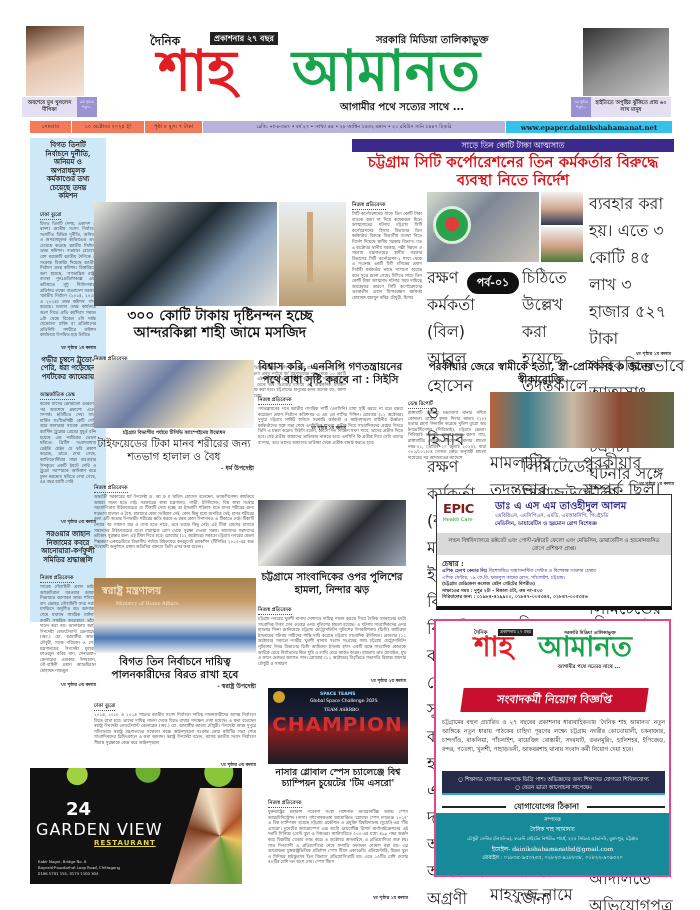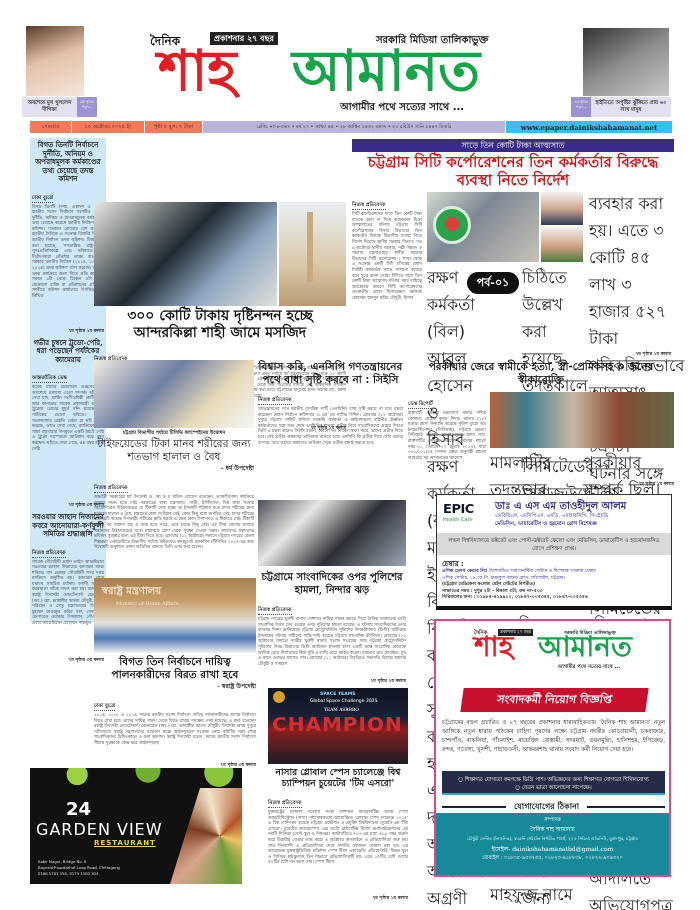--- a/index.html
+++ b/index.html
@@ -38,21 +38,21 @@
     <div style="flex:1;font-size:5.2px;line-height:7px;text-align:center;padding-top:2px;font-weight:bold;color:#333;">হাইতিতে অপুষ্টির ঝুঁকিতে প্রায় ৬০ লাখ মানুষ</div>
   </div>
 
   <div class="abs datebar" style="left:30px;width:41px;background:#f47a5c;">সোমবার</div>
   <div class="abs datebar" style="left:72px;width:72px;background:#f47a5c;">১৩ অক্টোবর ২০২৫ ইং</div>
   <div class="abs datebar" style="left:145px;width:57px;background:#f47a5c;">পৃষ্ঠা ৮ মূল্য ৭ টাকা</div>
   <div class="abs datebar" style="left:203px;width:302px;background:#b9b4dc;font-size:4.8px;">রেজি. নং-চ-৩৪৭ • বর্ষ ২৭ • সংখ্যা ৪৪ • ২৮ আশ্বিন ১৪৩২ বঙ্গাব্দ • ২০ রবিউস সানি ১৪৪৭ হিজরি</div>
   <div class="abs datebar" style="left:506px;width:166px;background:#35c1ec;font-weight:bold;font-size:7px;font-family:'DejaVu Serif',serif;">www.epaper.dainikshahamanat.net</div>
 </div>
 
-<div class="abs sidebar-blue" style="left:30px;top:138px;width:76px;height:484px;padding:3px 2px;">
+<div class="abs sidebar-blue" style="left:30px;top:138px;width:76px;height:484px;padding:3px 10px;">
   <div class="h-big" style="font-size:7px;line-height:8.5px;">বিগত তিনটি নির্বাচনে দুর্নীতি, অনিয়ম ও অপরাধমূলক কর্মকাণ্ডের তথ্য চেয়েছে তদন্ত কমিশন</div>
   <div class="byline" style="margin-top:2px;">ঢাকা ব্যুরো</div>
   <div class="txt" style="height:124px;">বিগত তিনটি (দশম, একাদশ ও দ্বাদশ) জাতীয় সংসদ নির্বাচনে সংঘটিত বিভিন্ন দুর্নীতি, অনিয়ম ও অপরাধমূলক কর্মকাণ্ডের তথ্য চেয়েছে করেছে জাতীয় নির্বাচন তদন্ত কমিশন। গতকাল রোববার বেশ কয়েকটি জাতীয় দৈনিকে এ সংক্রান্ত বিজ্ঞপ্তি দিয়েছে জাতীয় নির্বাচন তদন্ত কমিশন। বিজ্ঞপ্তিতে বলা হয়েছে, 'গণতান্ত্রিক রাষ্ট্র-ব্যবস্থা পুনঃপ্রতিষ্ঠাকল্পে এবং ভবিষ্যতে সুষ্ঠু নির্বাচনধারা প্রতিষ্ঠার লক্ষ্যে বাংলাদেশ সরকার 'জাতীয় নির্বাচন (২০১৪, ২০১৮ ও ২০২৪) তদন্ত কমিশন' গঠন করেছে। চলমান তদন্ত কার্যক্রমে অংশ নিতে প্রতি কর্মদিবস সকাল ৯টা থেকে বিকেল ৫টা পর্যন্ত যেকোনো ব্যক্তি বা প্রতিষ্ঠানের প্রতিনিধি সশরীরে কমিশন কার্যালয়ে উপস্থিত হয়ে লিখিত</div>
   <div class="cont">৭ম পৃষ্ঠার ১ম কলাম</div>
 
   <div class="h-big" style="font-size:7px;line-height:8.5px;margin-top:4px;">গভীর চুম্বনে ট্রুডো-পেরি, ধরা পড়েছেন পর্যটকের ক্যামেরায়</div>
   <div class="byline" style="margin-top:2px;">আন্তর্জাতিক ডেস্ক</div>
   <div class="txt" style="height:118px;">কয়েক মাসের জোরালো গুঞ্জনের পর অবশেষে প্রকাশ্যে এলো সম্পর্ক। ছবিটিতে দেখা যায়, মার্কিন সংগীতশিল্পী কেটি পেরি আর কানাডার সাবেক প্রধানমন্ত্রী জাস্টিন ট্রুডোর প্রেমের মুহূর্ত বন্দি হয়েছে এক পর্যটকের তোলা ছবিতে। ব্রিটিশ সংবাদমাধ্যম ডেইলি মেইল যে ছবি প্রকাশ করেছে, তাতে দেখা গেছে, ক্যালিফোর্নিয়ার সান্তা বারবারার উপকূলে একটি ইয়টে পেরি ও ট্রুডো পরস্পরকে আলিঙ্গন করে চুম্বন করছেন। ছবিতে দেখা গেছে, ৪৪ বছর বয়সী পেরি</div>
   <div class="cont">৭ম পৃষ্ঠার ৩য় কলাম</div>
 
@@ -120,21 +120,21 @@
     <div class="txt" style="height:94px;">রাঙ্গামাটি জেলার চন্দ্রঘোনা থানার পশ্চিম কোদালা গ্রামের কৃষক দিদার আলম (২৮) হত্যার রহস্য উদ্ঘাটন করেছে পুলিশ ব্যুরো অব ইনভেস্টিগেশন (পিবিআই), চট্টগ্রাম জেলা। পিবিআই চট্টগ্রাম জেলা সূত্রে জানা যায়, রাঙ্গামাটির জেলার চন্দ্রঘোনা থানার মামলা নম্বর-০১, (তারিখ ২৭ জুলাই ২০২৫), ধারা ৩০২/২০১/৩৪ পেনাল কোড অনুযায়ী মামলা দায়েরের পর আদালতের আদেশে</div>
   </div>
   <div class="abs" style="left:82px;top:32px;width:184px;height:56px;background:linear-gradient(90deg,#b7623c,#3e7e8e 20%,#c7b9a4 45%,#8a4a33 70%,#5f6a46);"></div>
   <div class="abs" style="left:82px;top:90px;width:88px;height:36px;">মামলাটির তদন্তভার পিবিআই, চট্টগ্রাম জেলাকে হস্তান্তর করা হয়। নিহত দিদার আলমের স্ত্রী কহিনুর আক্তার (২৫) এর সঙ্গে আসামি শহু আব্দুল খালেক এবং একই গ্রামের মাহফুজ নামে যুবকের</div>
   <div class="abs" style="left:175px;top:90px;width:91px;height:30px;">পরকীয়ার সম্পর্ক ছিল। দিদার আলম বিষয়টি টের পেয়ে প্রতিবাদ জানালে কহিনুর তার প্রেমিক মাহফুজকে নিয়ে স্বামীকে হত্যার পরিকল্পনা করে।</div>
   <div class="abs cont" style="left:175px;top:121px;width:91px;">৭ম পৃষ্ঠার ১ম কলাম</div>
 </div>
 
 <div class="abs" style="left:436px;top:494px;width:236px;height:116px;border:1px solid #333;border-bottom:4px solid #111;background:#fff;">
   <div class="abs" style="left:6px;top:6px;width:48px;">
-    <div style="font-size:13px;font-weight:bold;color:#0f172a;letter-spacing:-0.5px;">EPIC</div>
+    <div style="font-size:13px;font-weight:bold;color:#7f1d1d;letter-spacing:-0.5px;">EPIC</div>
     <div style="font-size:5px;color:#2a8f3d;">Health Care</div>
   </div>
   <div class="abs" style="left:58px;top:3px;font-size:10px;font-weight:bold;color:#2a2585;">ডাঃ এ এস এম তাওহীদুল আলম</div>
   <div class="abs" style="left:58px;top:17px;font-size:5px;color:#2a2585;">এমবিবিএস, এমসিপিএস, এমডি, এমআরসিপি, পিএইচডি</div>
   <div class="abs" style="left:58px;top:25px;font-size:5.4px;color:#2a2585;font-weight:bold;">মেডিসিন, ডায়াবেটিস ও হরমোন রোগ বিশেষজ্ঞ</div>
   <div class="abs" style="left:0;top:38px;width:234px;height:22px;background:#d9d9d9;font-size:5.4px;line-height:8px;text-align:center;padding:3px 8px;">লন্ডন বিশ্ববিদ্যালয়ে ডক্টরেট এবং পোস্ট-ডক্টরেট ফেলো এবং মেডিসিন, ডায়াবেটিস ও হরমোনজনিত রোগে প্রশিক্ষণ প্রাপ্ত।</div>
   <div class="abs" style="left:5px;top:63px;font-size:7px;font-weight:bold;">চেম্বার :</div>
   <div class="abs" style="left:5px;top:73px;width:226px;font-size:4.6px;line-height:6.5px;">
     <span style="font-weight:bold;color:#2a2585;">এপিক হেলথ কেয়ার লিঃ</span>
     <span style="color:#2a2585;">বিশেষায়িত ডায়াগনস্টিক সেন্টার ও বিশেষজ্ঞ ডাক্তার চেম্বার</span>

